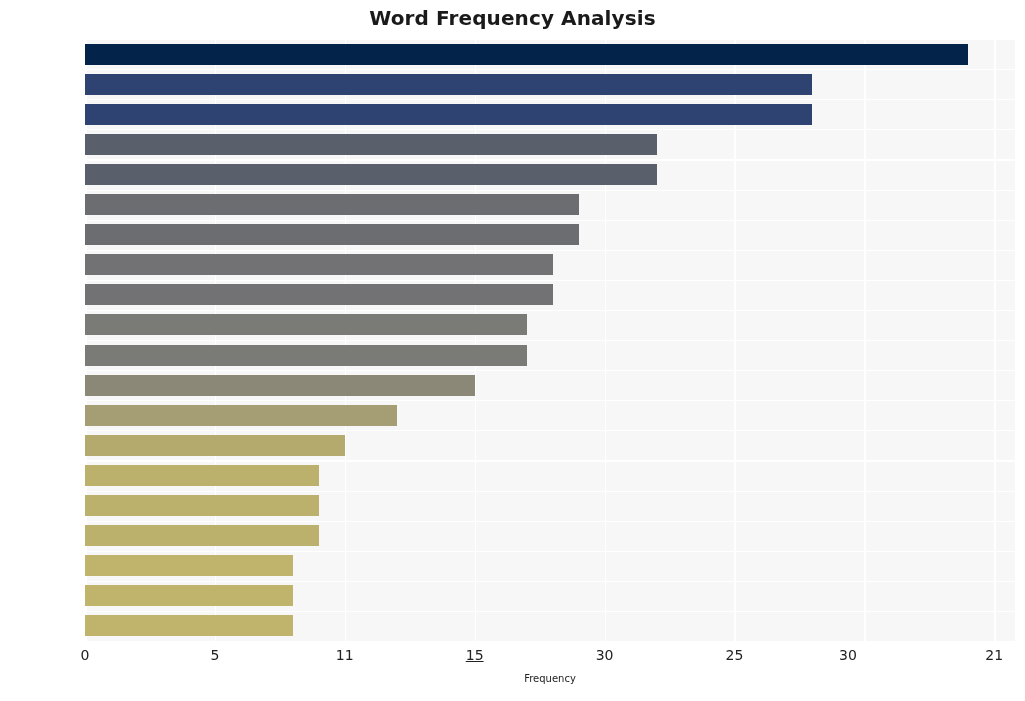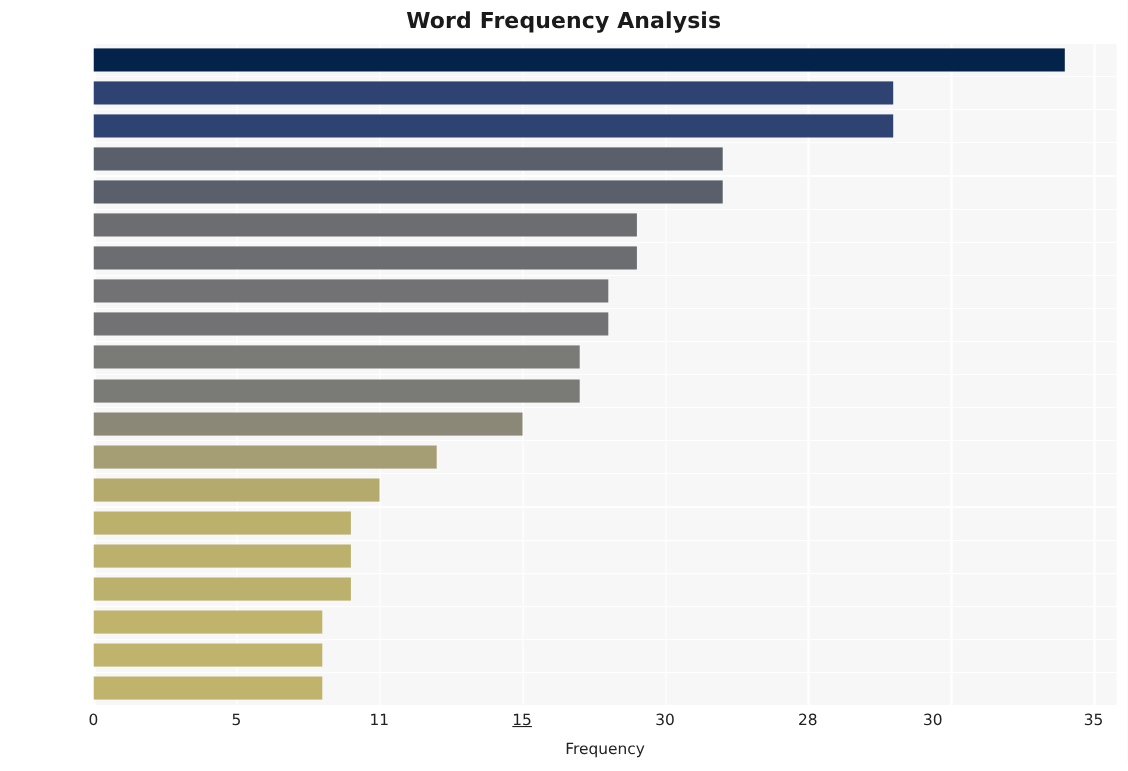--- a/index.html
+++ b/index.html
@@ -78,21 +78,21 @@
     text-align: center;
     font-size: 14px;
     color: #222222;
   }
   #xlabel {
     position: absolute;
     left: 85px;
     top: 673px;
     width: 930px;
     text-align: center;
-    font-size: 14px;
+    font-size: 10px;
     color: #222222;
   }
 </style>
 </head>
 <body>
 
 <div id="figure">
 
   <div id="chart-title">Word Frequency Analysis</div>
 
@@ -168,20 +168,20 @@
       <div class="ytick" style="top: 565.75px;">dynamics</div>
       <div class="ytick" style="top: 595.85px;">uav</div>
       <div class="ytick" style="top: 625.95px;">alfa</div>
     </div>
   <div id="x-axis">
       <div class="xtick" style="left: 85px;">0</div>
       <div class="xtick" style="left: 214.888px;">5</div>
       <div class="xtick" style="left: 344.777px;">11</div>
       <div class="xtick" style="left: 474.665px; text-decoration: underline;">15</div>
       <div class="xtick" style="left: 604.553px;">30</div>
-      <div class="xtick" style="left: 734.441px;">28</div>
+      <div class="xtick" style="left: 734.441px;">25</div>
       <div class="xtick" style="left: 848px;">30</div>
-      <div class="xtick" style="left: 994.218px;">35</div>
+      <div class="xtick" style="left: 994.218px;">21</div>
     </div>
 
   <div id="xlabel">Frequency</div>
 
 </div>
 
 </body></html>

